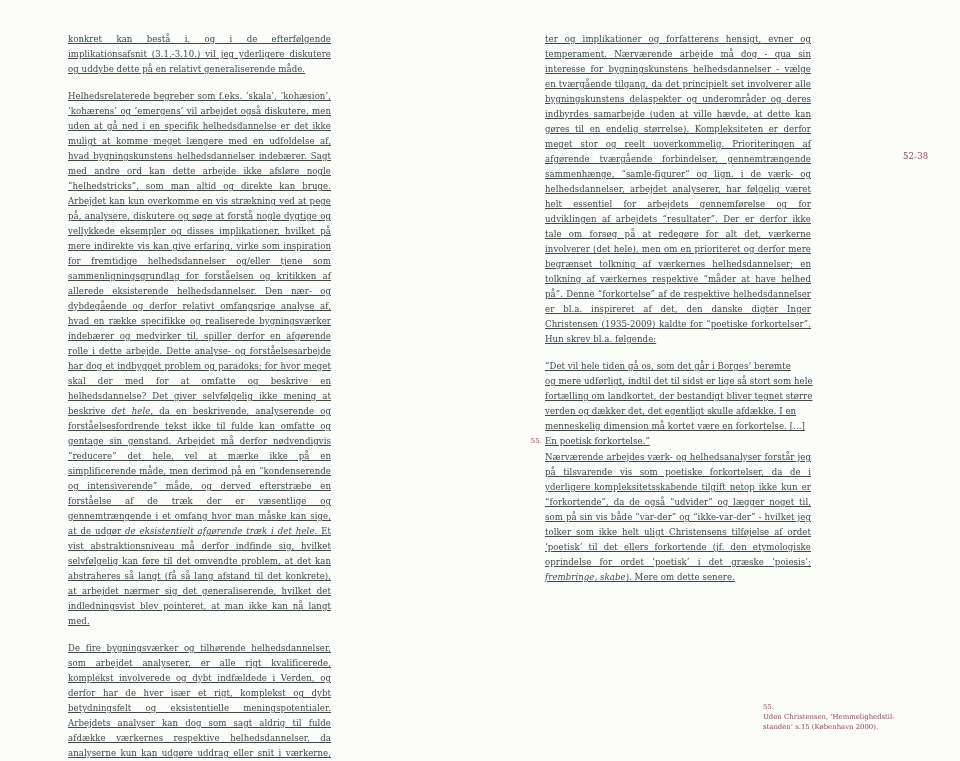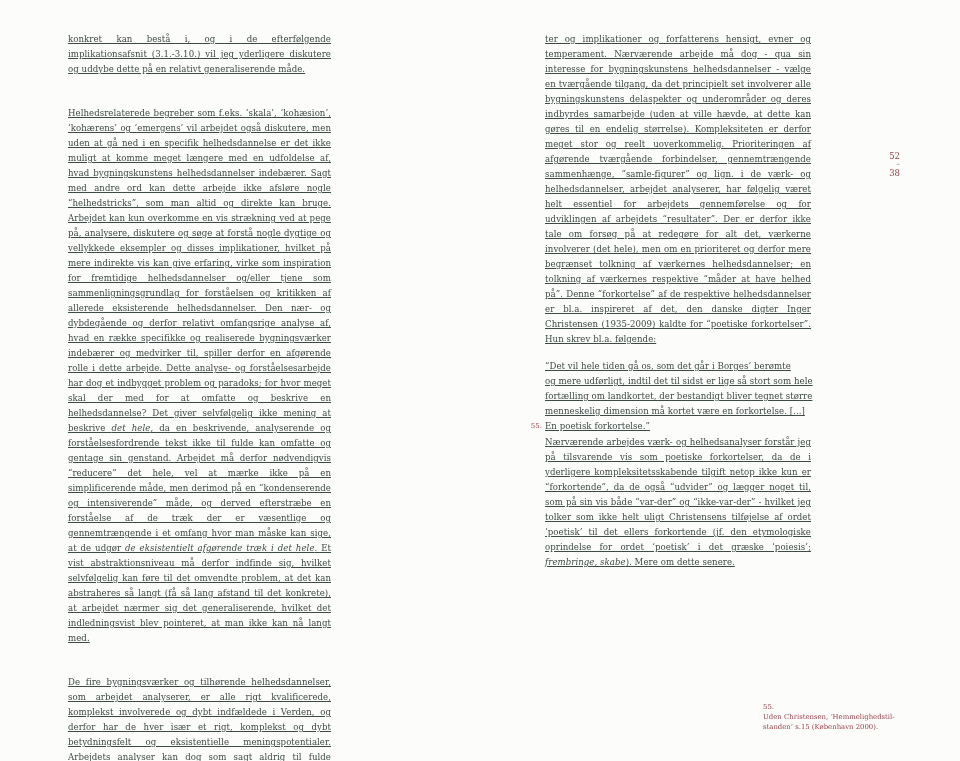--- a/index.html
+++ b/index.html
@@ -28,43 +28,43 @@
     text-decoration:underline;
   }
   .page-col.left{ left:68px; width:263px; }
   .page-col.right{ left:545px; width:266px; }
   .para{
     margin:0 0 0 0;
     padding:0;
     text-align:justify;
     text-justify:inter-word;
   }
-  .para + .para{ margin-top:29px; }
+  .para + .para{ margin-top:12px; }
   .it{ font-style:italic; }
   .quote{
     margin:12px 0 1px 0;
     position:relative;
   }
   .quote-line{
     position:relative;
     white-space:nowrap;
   }
   .quote-marker{
     position:absolute;
     left:-19px; top:0;
     width:16px;
     text-align:right;
     color:var(--accent-color);
     font-size:7px;
   }
   .page-marker{
     position:absolute;
-    left:872px; top:151px;
+    left:903px; top:151px;
     width:28px;
-    display:flex; flex-direction:column; align-items:flex-end;
+    display:flex; align-items:flex-end;
     color:var(--accent-color);
     font-size:8.5px;
     line-height:10px;
   }
   .page-marker .dash{
     font-size:7px;
     line-height:7px;
   }
   .footnote{
     position:absolute;
@@ -88,20 +88,21 @@
     </div>
 
   <div class="page-col right">
     <div id="right-before">
         <p class="para"><span>ter og implikationer og forfatterens hensigt, evner og temperament. Nærværende arbejde må dog - qua sin interesse for bygningskunstens helhedsdannelser - vælge en tværgående tilgang, da det principielt set involverer alle bygningskunstens delaspekter og underområder og deres indbyrdes samarbejde (uden at ville hævde, at dette kan gøres til en endelig størrelse). Kompleksiteten er derfor meget stor og reelt uoverkommelig. Prioriteringen af afgørende tværgående forbindelser, gennemtrængende sammenhænge, “samle-figurer” og lign. i de værk- og helhedsdannelser, arbejdet analyserer, har følgelig været helt essentiel for arbejdets gennemførelse og for udviklingen af arbejdets “resultater”. Der er derfor ikke tale om forsøg på at redegøre for alt det, værkerne involverer (det hele), men om en prioriteret og derfor mere begrænset tolkning af værkernes helhedsdannelser; en tolkning af værkernes respektive “måder at have helhed på”. Denne “forkortelse” af de respektive helhedsdannelser er bl.a. inspireret af det, den danske digter Inger Christensen (1935-2009) kaldte for “poetiske forkortelser”. Hun skrev bl.a. følgende:</span></p>
       </div>
     <div class="quote" id="quote-block">
         <div class="quote-line"><span>“Det vil hele tiden gå os, som det går i Borges’ berømte</span></div>
         <div class="quote-line"><span>og mere udførligt, indtil det til sidst er lige så stort som hele</span></div>
         <div class="quote-line"><span>fortælling om landkortet, der bestandigt bliver tegnet større</span></div>
+        <div class="quote-line"><span>verden og dækker det, det egentligt skulle afdække. I en</span></div>
         <div class="quote-line"><span>menneskelig dimension må kortet være en forkortelse. [...]</span></div>
         <div class="quote-line"><span class="quote-marker">55.</span><span>En poetisk forkortelse.”</span></div>
       </div>
     <div id="right-after">
         <p class="para"><span>Nærværende arbejdes værk- og helhedsanalyser forstår jeg på tilsvarende vis som poetiske forkortelser, da de i yderligere kompleksitetsskabende tilgift netop ikke kun er “forkortende”, da de også “udvider” og lægger noget til, som på sin vis både “var-der” og “ikke-var-der” - hvilket jeg tolker som ikke helt uligt Christensens tilføjelse af ordet ‘poetisk’ til det ellers forkortende (jf. den etymologiske oprindelse for ordet ‘poetisk’ i det græske ‘poiesis’; </span><span class="it">frembringe, skabe</span><span>). Mere om dette senere.</span></p>
       </div>
   </div>
 
   <div class="page-marker">
     <span>52</span>

